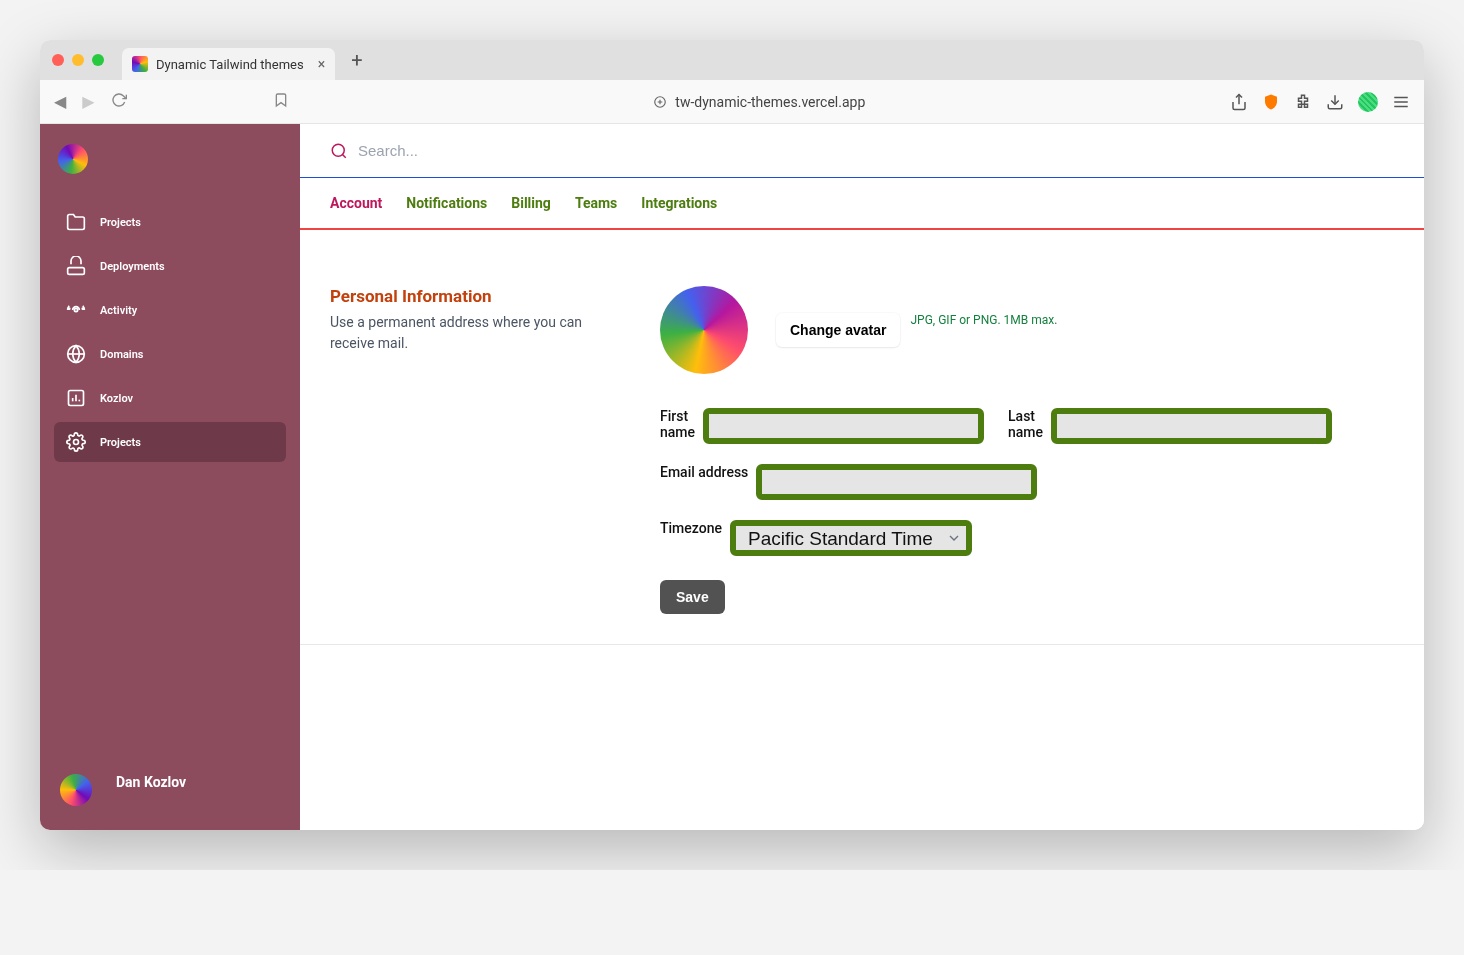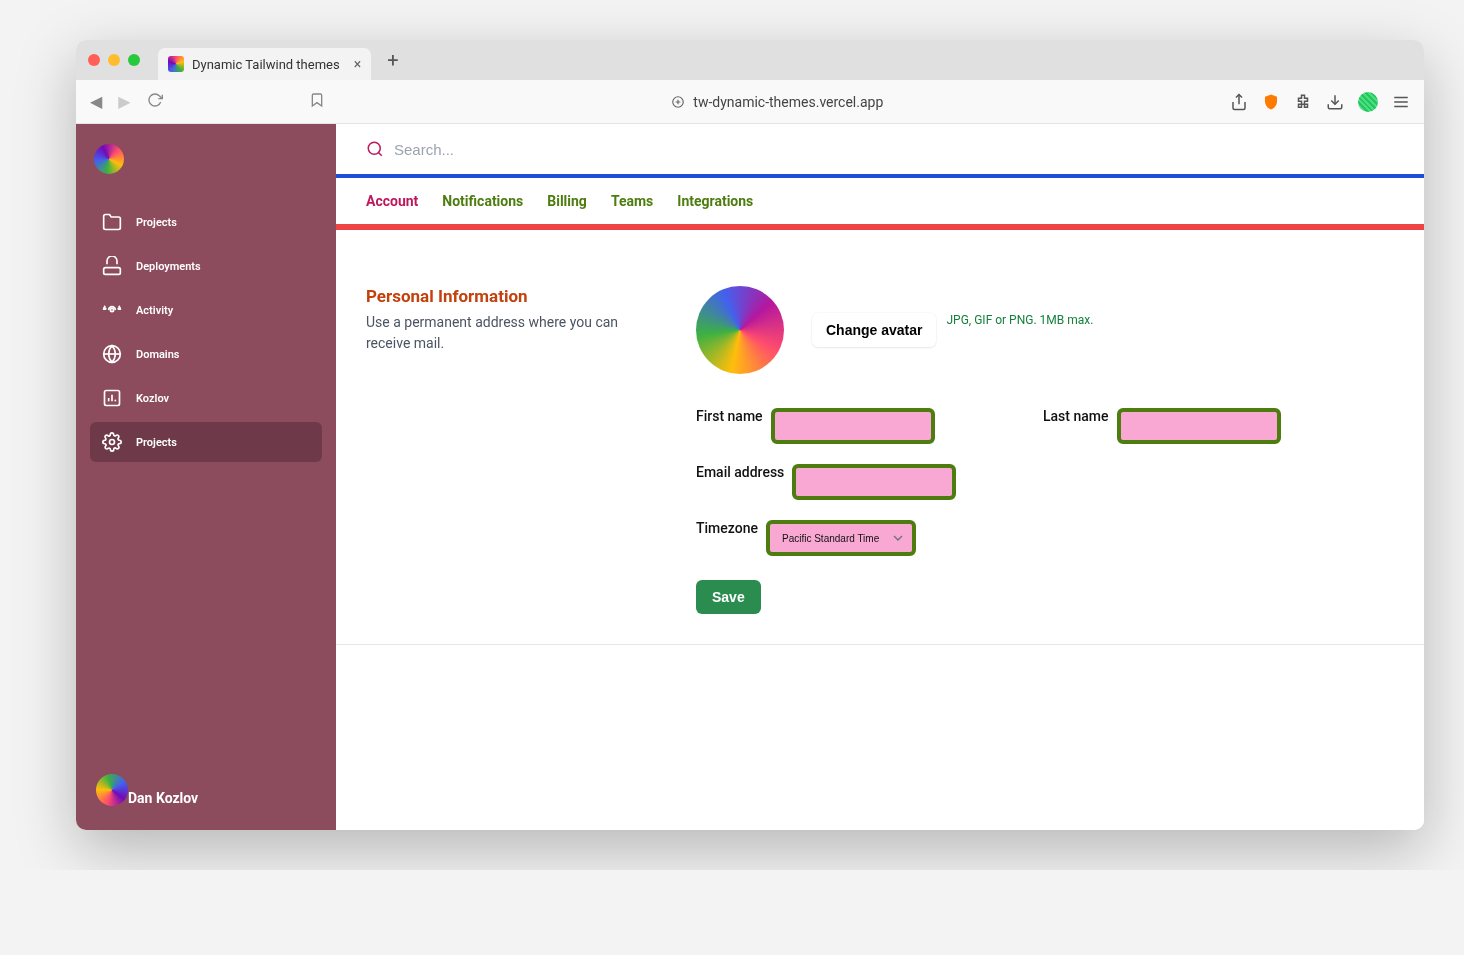--- a/index.html
+++ b/index.html
@@ -13,21 +13,20 @@
 }
 .window {
   width: 1452px;
   height: 790px;
   background: #fff;
   border-radius: 10px;
   box-shadow: 0 20px 60px rgba(0,0,0,0.25);
   overflow: hidden;
   display: flex;
   flex-direction: column;
-  margin-left: 36px;
 }
 .titlebar {
   height: 40px;
   background: #e0e0e0;
   display: flex;
   align-items: center;
   padding: 0 12px;
   gap: 8px;
 }
 .traffic { display: flex; gap: 8px; margin-right: 10px; }
@@ -74,40 +73,40 @@
 }
 .nav-list { display: flex; flex-direction: column; gap: 4px; }
 .nav-item {
   display: flex; align-items: center; gap: 14px;
   padding: 10px 12px; border-radius: 6px;
   color: #fff; font-size: 11px; font-weight: 600;
   cursor: pointer;
 }
 .nav-item.active { background: rgba(0,0,0,0.22); }
 .nav-icon { width: 20px; height: 20px; color: #fff; flex-shrink: 0; }
-.sidebar-footer { margin-top: auto; display: flex; align-items: flex-end; gap: 0; padding: 8px 6px; cursor: pointer; }
+.sidebar-footer { margin-top: auto; display: flex; align-items: flex-start; gap: 24px; padding: 8px 6px; cursor: pointer; }
 .avatar-sm {
   width: 32px; height: 32px; border-radius: 50%;
   background: conic-gradient(from 200deg, #ff4d6d, #ffbe0b, #3cb043, #4361ee, #7209b7, #ff4d6d);
 }
 .user-name { color: #fff; font-weight: 700; font-size: 14px; }
 
 .main { flex: 1; display: flex; flex-direction: column; overflow-y: auto; background: #fff; }
 .searchbar {
-  height: 54px; border-bottom: 4px solid #1d4ed8;
+  height: 54px; border-bottom: 1px solid #1d4ed8;
   display: flex; align-items: center; padding: 0 30px; gap: 10px;
 }
 .search-icon { width: 18px; height: 18px; color: #be185d; }
 .search-input { border: none; outline: none; font-size: 15px; color: #333; flex: 1; }
 .search-input::placeholder { color: #9ca3af; }
 
 .tabs {
   display: flex; gap: 24px; padding: 0 30px;
   height: 52px; align-items: center;
-  border-bottom: 6px solid #ef4444;
+  border-bottom: 2px solid #ef4444;
   font-size: 14px; font-weight: 700;
 }
 .tab-item { color: #4d7c0f; cursor: pointer; }
 .tab-item.active { color: #be185d; }
 
 .section { padding: 56px 30px 30px 30px; border-bottom: 1px solid #e5e7eb; }
 .section-inner { display: flex; gap: 60px; max-width: 1000px; }
 .section-left { width: 270px; flex-shrink: 0; }
 .section-title { font-size: 17px; font-weight: 700; color: #c2410c; margin-bottom: 6px; }
 .section-desc { font-size: 14px; color: #4b5563; line-height: 1.5; }
@@ -125,38 +124,38 @@
   box-shadow: 0 1px 2px rgba(0,0,0,0.08), 0 0 0 1px rgba(0,0,0,0.02);
   cursor: pointer; align-self: flex-start;
 }
 .avatar-hint { font-size: 12px; color: #15803d; }
 
 .form-grid { display: grid; grid-template-columns: 1fr 1fr; gap: 20px 24px; }
 .form-group { display: flex; flex-direction: row; gap: 8px; }
 .form-group.full { grid-column: 1 / -1; }
 .label { font-size: 14px; font-weight: 500; color: #111; }
 .input, .select {
-  height: 36px; border: 4px solid #4d7c0f; border-radius: 6px;
-  padding: 0 12px; font-size: 10px; color: #111;
-  background: #f9a8d4; outline: none;
+  height: 36px; border: 6px solid #4d7c0f; border-radius: 6px;
+  padding: 0 12px; font-size: 19px; color: #111;
+  background: #e5e5e5; outline: none;
 }
 .select-wrap { position: relative; }
 .select { width: 100%; appearance: none; padding-right: 32px; }
 .select-chevron {
   position: absolute; right: 10px; top: 50%; transform: translateY(-50%);
   width: 16px; height: 16px; color: #6b7280; pointer-events: none;
 }
 .save-btn {
   margin-top: 24px;
   background: #be185d; color: #fff;
   border: none; font-weight: 700; font-size: 14px;
   padding: 9px 16px; border-radius: 6px; cursor: pointer;
   opacity: 0.9;
 }
-.save-btn { background: #15803d; }
+.save-btn { background: #404040; }
 </style>
 </head>
 <body>
 
 <div class="window">
 
   <div class="titlebar">
     <div class="traffic">
       <div class="tl red"></div>
       <div class="tl yellow"></div>

